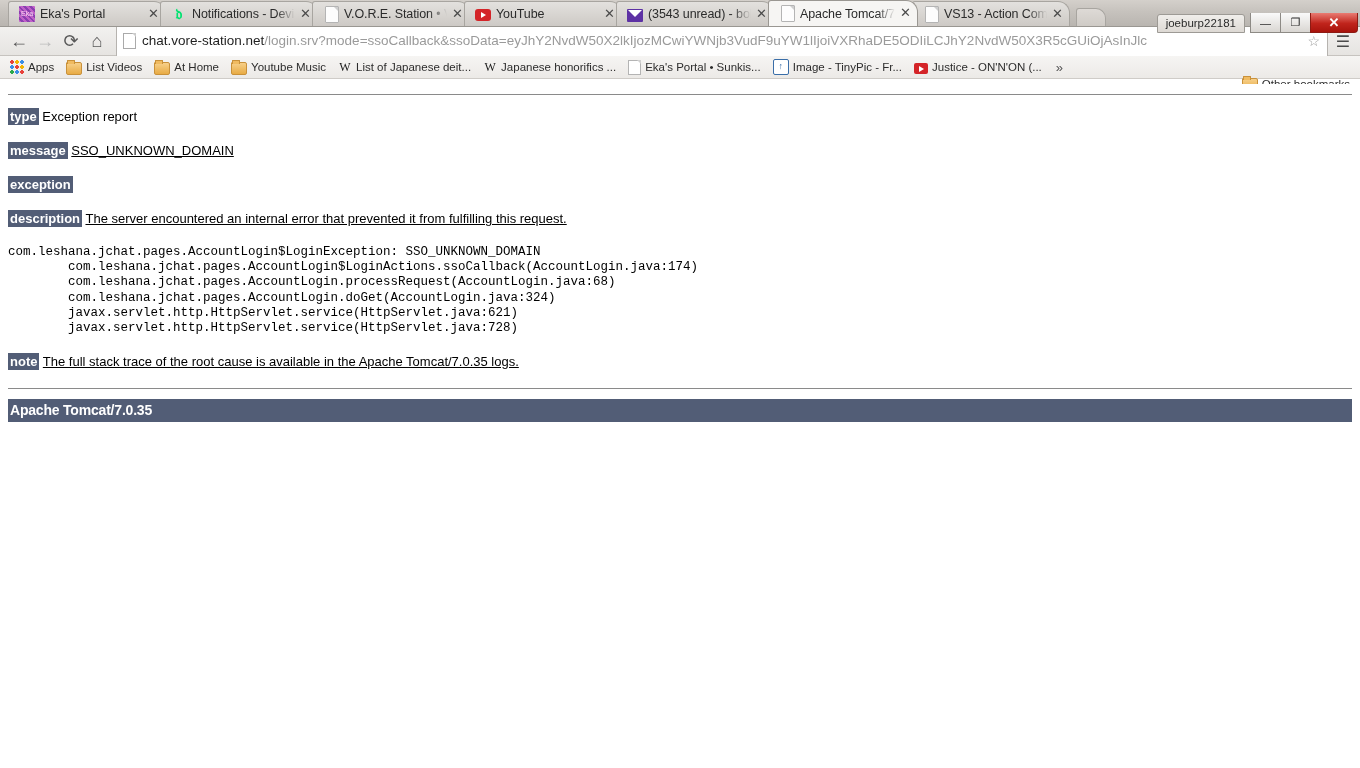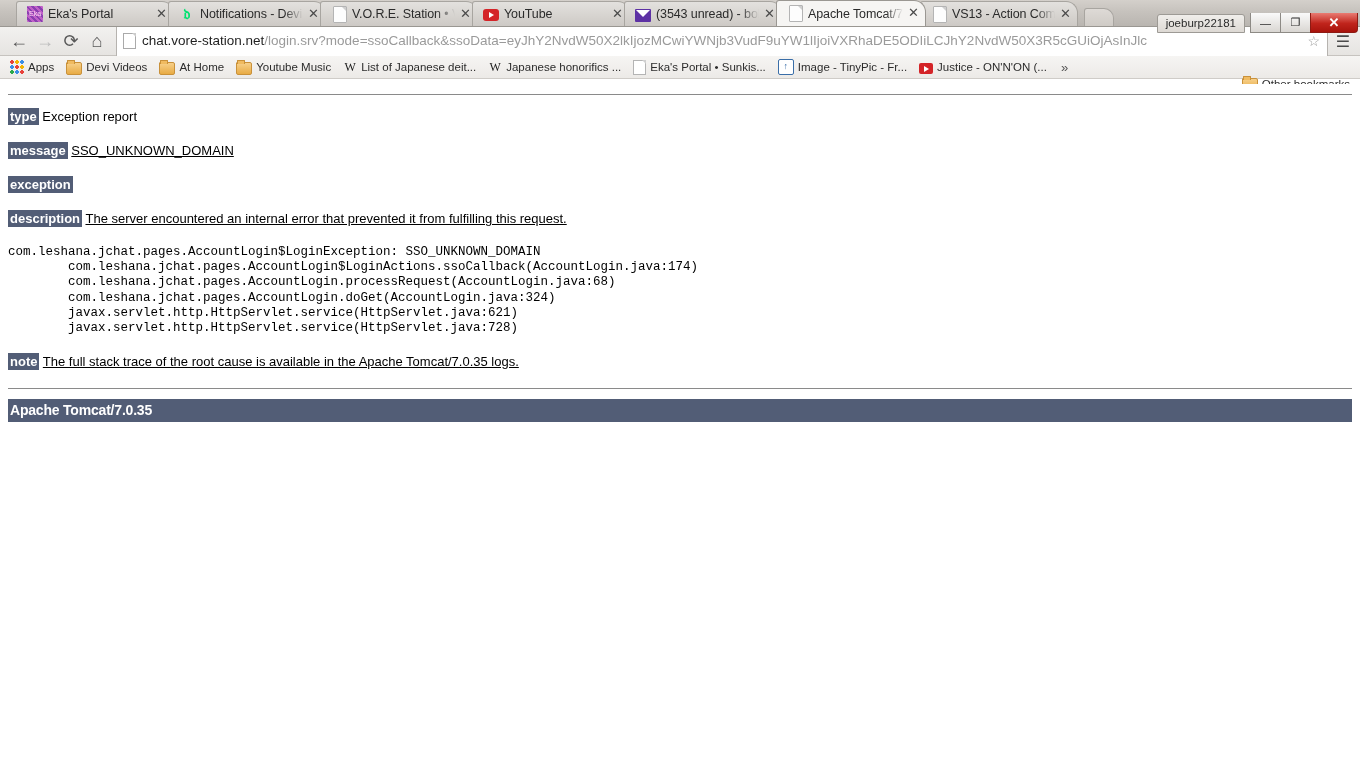--- a/index.html
+++ b/index.html
@@ -18,21 +18,21 @@
   }
 
   
   #tab-strip {
     position: relative;
     height: 27px;
     background: linear-gradient(to bottom, #d4d0cb 0%, #c6c2bd 45%, #b9b5b0 100%);
     border-bottom: 1px solid #9a9792;
     display: flex;
     align-items: flex-end;
-    padding-left: 16px;
+    padding-left: 8px;
     box-sizing: border-box;
   }
   .tab {
     position: relative;
     height: 25px;
     display: flex;
     align-items: center;
     padding: 0 4px 0 10px;
     margin-right: -6px;
     box-sizing: border-box;
@@ -445,21 +445,21 @@
     <div id="menu-btn">☰</div>
   </div>
 
   <div id="bookmarks-bar">
     <div class="bm">
       <span class="bm-icon ic-apps"></span>
       <span>Apps</span>
     </div>
     <div class="bm">
       <span class="bm-icon ic-folder"></span>
-      <span>Devi Videos</span>
+      <span>List Videos</span>
     </div>
     <div class="bm">
       <span class="bm-icon ic-folder"></span>
       <span>At Home</span>
     </div>
     <div class="bm">
       <span class="bm-icon ic-folder"></span>
       <span>Youtube Music</span>
     </div>
     <div class="bm">

